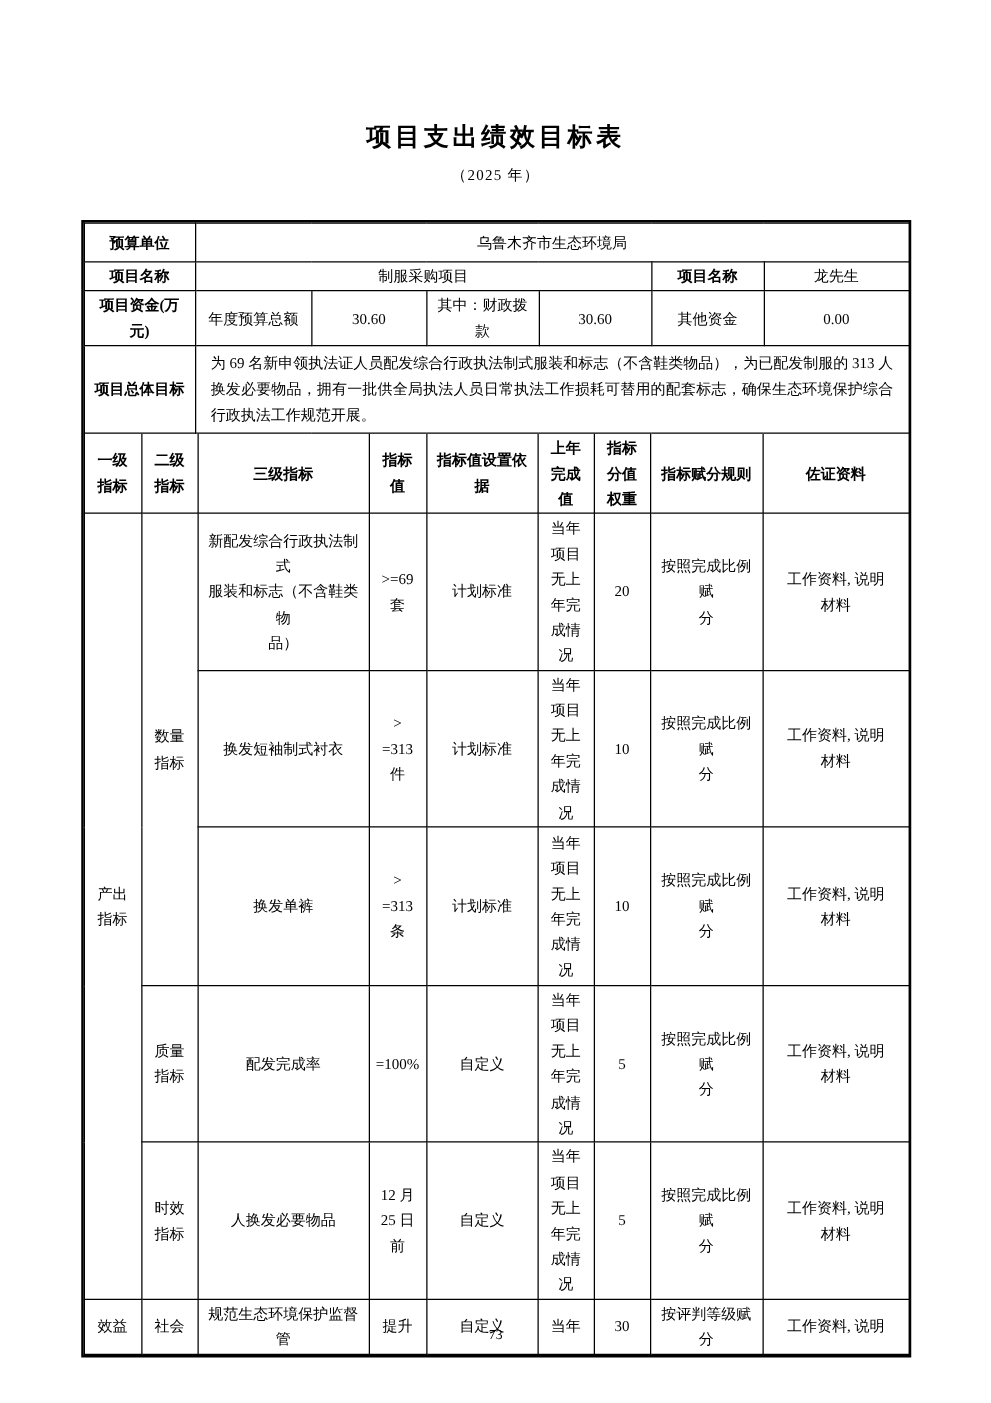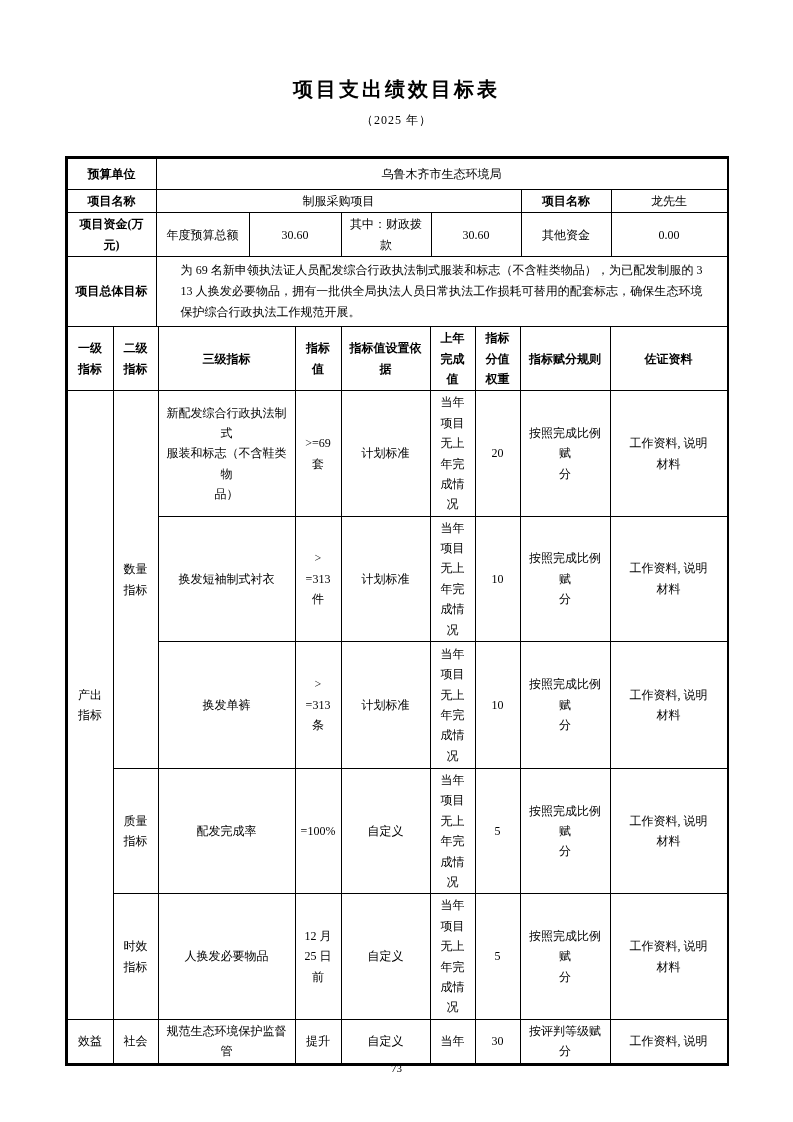--- a/index.html
+++ b/index.html
@@ -6,21 +6,21 @@
   .page {
     position: relative;
     width: 793px;
     height: 1122px;
     background: #fff;
     color: #000;
     font-family: "Liberation Serif", "DejaVu Serif", serif;
     overflow: hidden;
   }
   .title {
-    padding-top: 76px;
+    padding-top: 96px;
     text-align: center;
     font-size: 20px;
     font-weight: bold;
     letter-spacing: 3px;
   }
   .subtitle {
     margin-top: 9px;
     text-align: center;
     font-size: 12px;
     letter-spacing: 1px;
@@ -44,21 +44,21 @@
     padding: 1px 3px;
     white-space: pre-line;
     word-break: break-all;
     overflow: hidden;
   }
   .tblB tr.header-row td { border-top: 0; }
   .lbl { font-weight: bold; }
   .goal {
     text-align: justify;
     white-space: normal;
-    padding: 3px 24px;
+    padding: 3px 12px;
     line-height: 1.75;
   }
   .rA1 { height: 31px; }
   .rA2 { height: 14px; }
   .rA3 { height: 36px; }
   .rA4 { height: 62px; }
   .rB0 { height: 58px; }
   .rB1 { height: 123px; }
   .rB2 { height: 123px; }
   .rB3 { height: 127px; }

